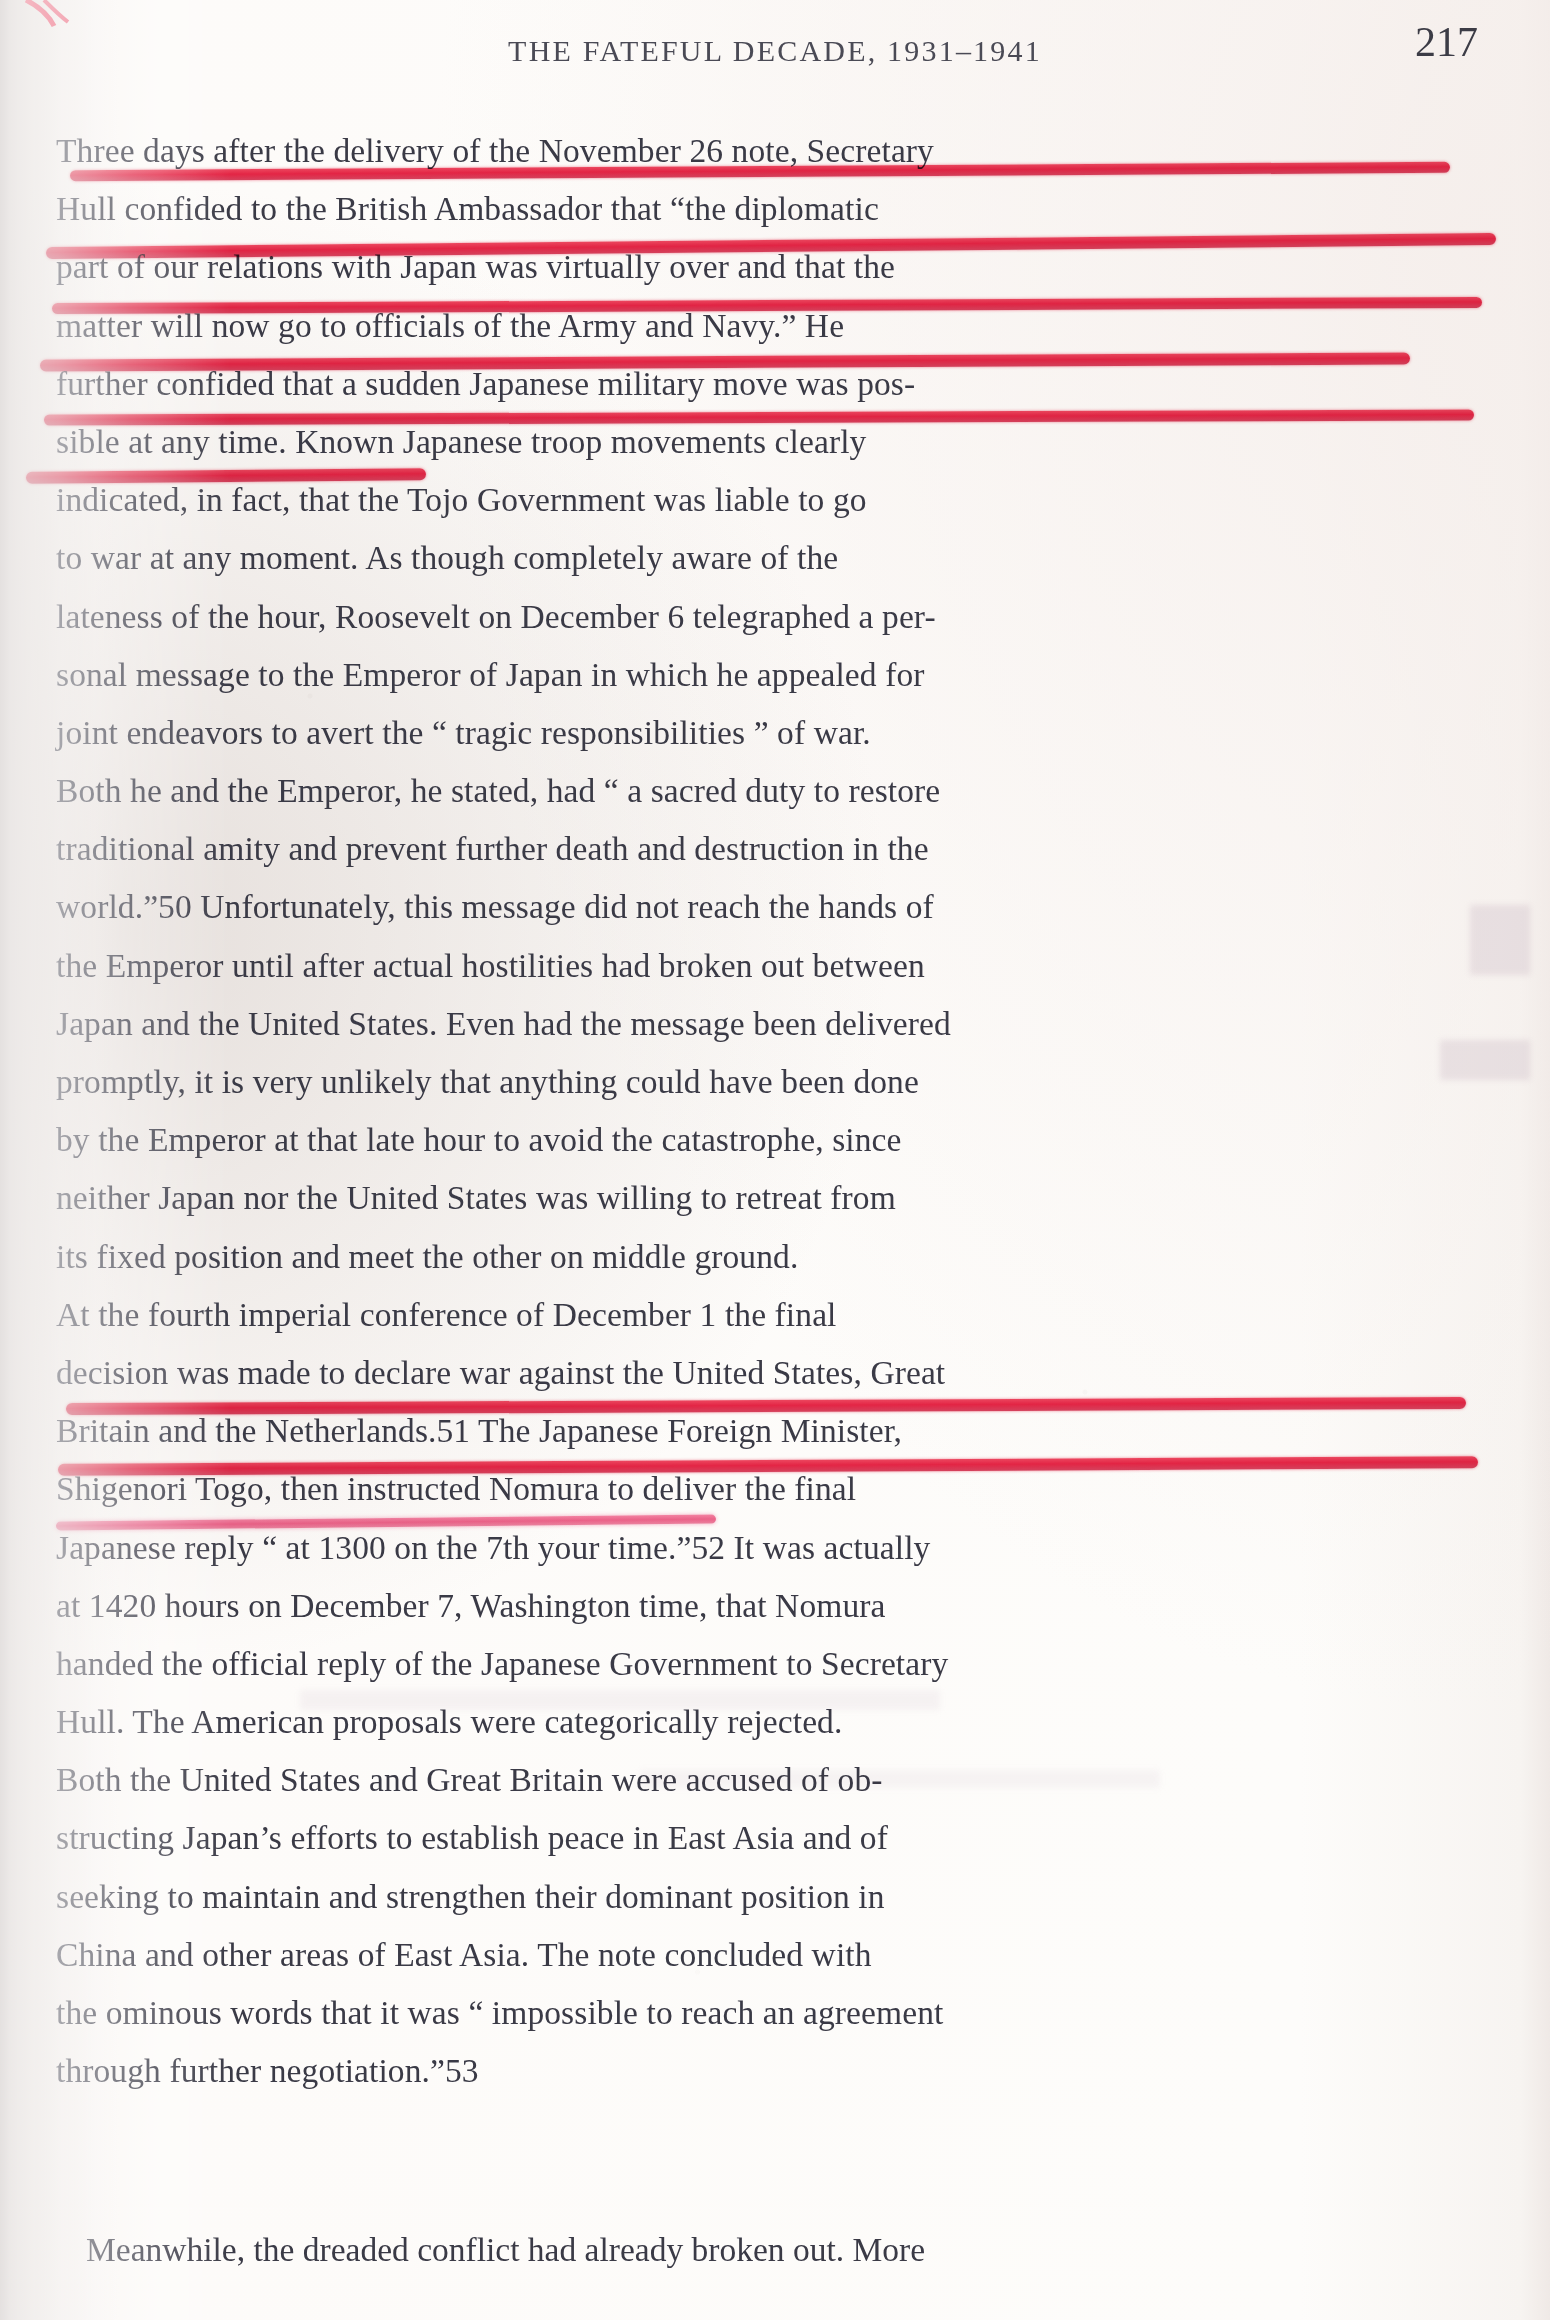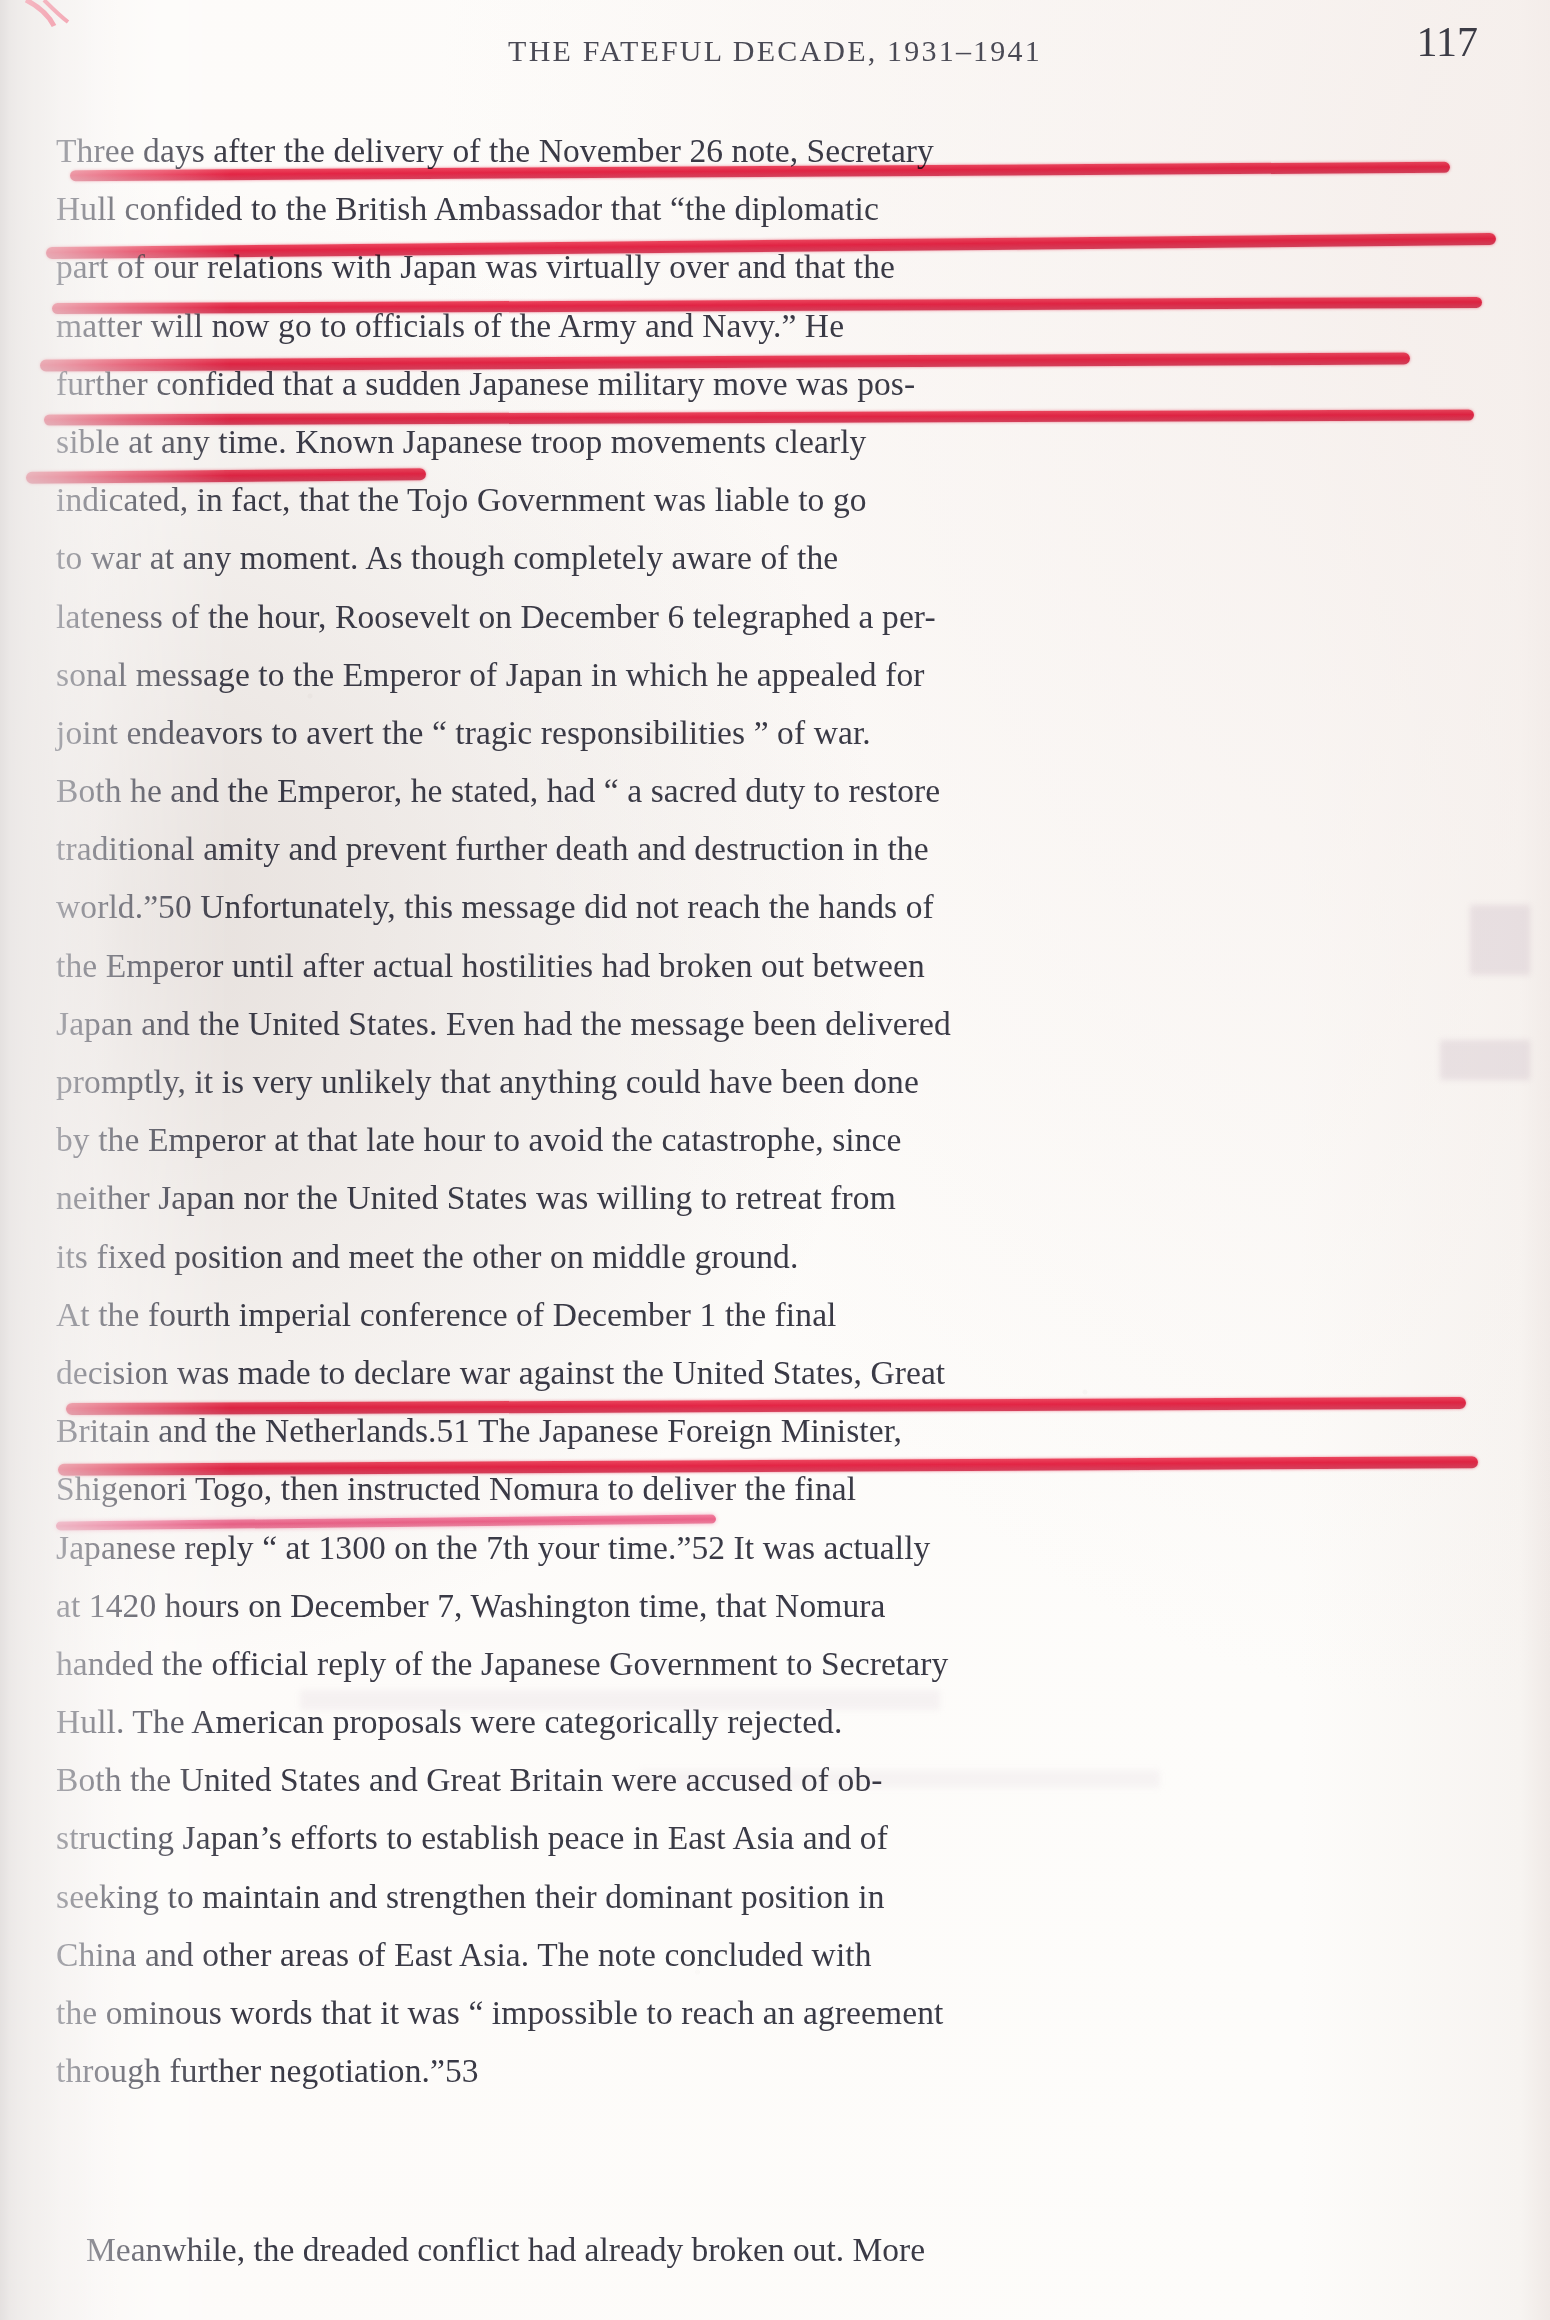--- a/index.html
+++ b/index.html
@@ -159,21 +159,21 @@
   <div class="gutter"></div>
 
   <svg class="corner-mark" viewBox="0 0 70 36">
     <path d="M2 0 C 14 6, 24 14, 30 26" stroke="#E4193C" stroke-width="5" fill="none" opacity="0.85"></path>
     <path d="M20 0 C 28 8, 36 16, 44 22" stroke="#E4193C" stroke-width="4" fill="none" opacity="0.75"></path>
   </svg>
 
   <div class="running-head">
     <span class="head-title">THE FATEFUL DECADE, 1931–1941</span>
   </div>
-  <div class="folio">117</div>
+  <div class="folio">217</div>
 
   <div class="body-text">
     <span class="ln"><span>Three days after the delivery of the November 26 note, Secretary</span></span>
     <span class="ln"><span>Hull confided to the British Ambassador that “the diplomatic</span></span>
     <span class="ln"><span>part of our relations with Japan was virtually over and that the</span></span>
     <span class="ln"><span>matter will now go to officials of the Army and Navy.”  He</span></span>
     <span class="ln"><span>further confided that a sudden Japanese military move was pos-</span></span>
     <span class="ln"><span>sible at any time.  Known Japanese troop movements clearly</span></span>
     <span class="ln"><span>indicated, in fact, that the Tojo Government was liable to go</span></span>
     <span class="ln"><span>to war at any moment.  As though completely aware of the</span></span>

